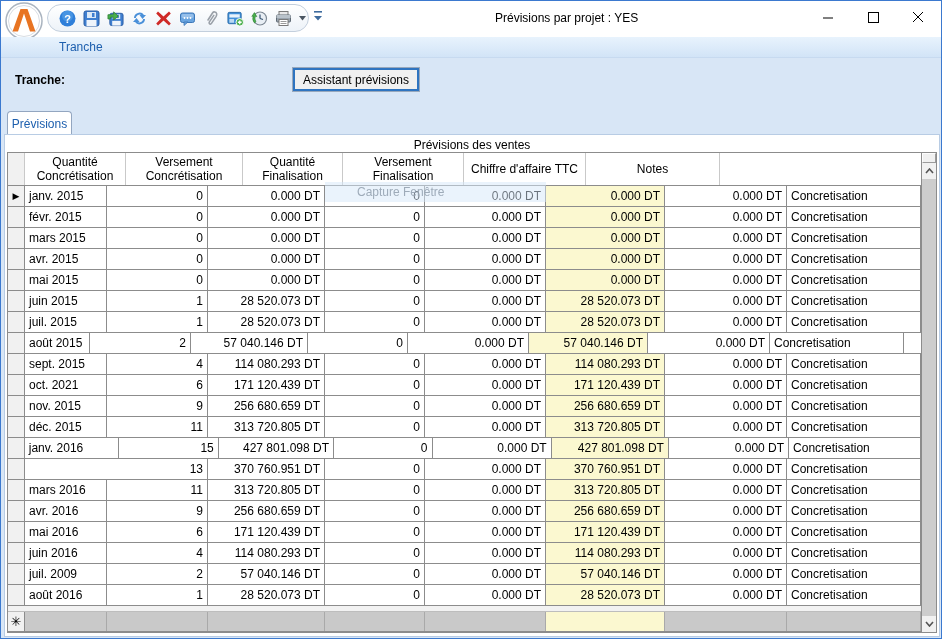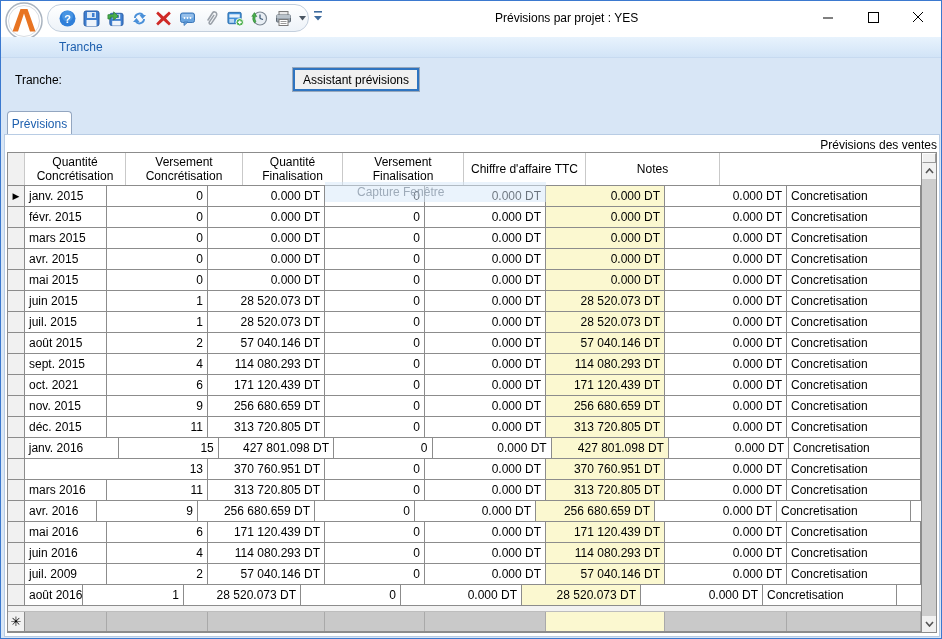--- a/index.html
+++ b/index.html
@@ -20,31 +20,31 @@
   .toolbar { position:absolute; left:46px; top:3px; width:262px; height:28px; border:1px solid #c3cfdd; border-radius:14px; background:linear-gradient(#ffffff,#edf2f8); display:flex; align-items:center; padding:0 6px 0 11px; gap:7px; overflow:hidden; }
   .tbtn { width:17px; height:18px; display:flex; align-items:center; justify-content:center; flex:0 0 auto; }
   .tb-drop { width:9px; display:flex; align-items:center; justify-content:center; }
   .overflow-btn { position:absolute; left:312px; top:9px; }
 
   
   .menubar { position:absolute; left:0; top:36px; right:0; height:21px; background:linear-gradient(#e8f3fd,#d2e4f7); border-bottom:1px solid #c7daf0; }
   .menu-actions { position:absolute; left:58px; top:3px; color:#1d5fae; font-size:12px; }
 
   
-  .tranche-label { position:absolute; left:14px; top:72px; }
+  .tranche-label { position:absolute; left:14px; top:72px;font-weight:bold; }
   .tranche-input { position:absolute; left:64px; top:67px; width:210px; height:22px; background:#fffcd3; border:1px solid #9aa5b1; padding-left:5px; font:12px "Liberation Sans",sans-serif; display:flex; align-items:center; }
   .assistant-btn { position:absolute; left:291px; top:66px; width:128px; height:25px; border:1px solid #98a8bc; box-shadow:inset 0 0 0 2px #2f74c0; background:#f0f0f0; display:flex; align-items:center; justify-content:center; font-size:12px; }
 
   
   .tab { position:absolute; left:6px; top:110px; width:65px; height:24px; background:#fff; border:1px solid #93a6c0; border-bottom:none; border-radius:4px 4px 0 0; color:#1d5fae; display:flex; align-items:center; justify-content:center; font-size:12px; }
   .panel { position:absolute; left:3px; top:133px; width:936px; height:503px; background:#fff; border:1px solid #b8cce4; }
 
   
   .grid { position:absolute; left:2px; top:2px; width:930px; height:496px; display:flex; flex-direction:column; }
-  .grid-caption { height:15px; text-align:right; font-size:12px; padding-top:1px; flex:0 0 auto; }
+  .grid-caption { height:15px; text-align:center; font-size:12px; padding-top:1px; flex:0 0 auto; }
   .grid-main { flex:1; display:flex; border:1px solid #8c8c8c; border-right:none; }
   .cols-area { width:913px; display:flex; flex-direction:column; background:#fff; }
   .hdr-row { height:33px; display:flex; border-bottom:1px solid #8c8c8c; background:#fff; flex:0 0 auto; }
   .hdr-cell { border-right:1px solid #c9c9c9; display:flex; flex-direction:column; align-items:center; justify-content:center; text-align:center; font-size:12px; line-height:14px; white-space:pre-line; position:relative; }
   .hdr-cell.first { border-right:1px solid #c9c9c9; background:#f1f1f1; }
   .sort-glyph { position:absolute; right:6px; top:9px; color:#aab4be; font-size:11px; transform:scaleX(1.2); }
   .row { height:21px; display:flex; border-bottom:1px solid #8c8c8c; flex:0 0 auto; }
   .cell { border-right:1px solid #8c8c8c; display:flex; align-items:center; font-size:12px; overflow:hidden; white-space:nowrap; }
   .cell.rowhdr { background:#f1f1f1; justify-content:center; }
   .cell.num { justify-content:flex-end; padding-right:4px; }
@@ -297,21 +297,21 @@
                 <div class="cell num" style="width: 101px;">1</div>
                 <div class="cell num" style="width: 117px;">28 520.073 DT</div>
                 <div class="cell num" style="width: 100px;">0</div>
                 <div class="cell num" style="width: 121px;">0.000 DT</div>
                 <div class="cell num total" style="width: 119px;">28 520.073 DT</div>
                 <div class="cell num" style="width: 122px;">0.000 DT</div>
                 <div class="cell txt" style="width: 134px;">Concretisation</div>
               </div>
               <div class="row">
                 <div class="cell rowhdr" style="width: 17px;"></div>
-                <div class="cell txt" style="width: 82px;">août 2015</div>
+                <div class="cell txt" style="width: 65px;">août 2015</div>
                 <div class="cell num" style="width: 101px;">2</div>
                 <div class="cell num" style="width: 117px;">57 040.146 DT</div>
                 <div class="cell num" style="width: 100px;">0</div>
                 <div class="cell num" style="width: 121px;">0.000 DT</div>
                 <div class="cell num total" style="width: 119px;">57 040.146 DT</div>
                 <div class="cell num" style="width: 122px;">0.000 DT</div>
                 <div class="cell txt" style="width: 134px;">Concretisation</div>
               </div>
               <div class="row">
                 <div class="cell rowhdr" style="width: 17px;"></div>
@@ -385,21 +385,21 @@
                 <div class="cell num" style="width: 101px;">11</div>
                 <div class="cell num" style="width: 117px;">313 720.805 DT</div>
                 <div class="cell num" style="width: 100px;">0</div>
                 <div class="cell num" style="width: 121px;">0.000 DT</div>
                 <div class="cell num total" style="width: 119px;">313 720.805 DT</div>
                 <div class="cell num" style="width: 122px;">0.000 DT</div>
                 <div class="cell txt" style="width: 134px;">Concretisation</div>
               </div>
               <div class="row">
                 <div class="cell rowhdr" style="width: 17px;"></div>
-                <div class="cell txt" style="width: 72px;">avr. 2016</div>
+                <div class="cell txt" style="width: 82px;">avr. 2016</div>
                 <div class="cell num" style="width: 101px;">9</div>
                 <div class="cell num" style="width: 117px;">256 680.659 DT</div>
                 <div class="cell num" style="width: 100px;">0</div>
                 <div class="cell num" style="width: 121px;">0.000 DT</div>
                 <div class="cell num total" style="width: 119px;">256 680.659 DT</div>
                 <div class="cell num" style="width: 122px;">0.000 DT</div>
                 <div class="cell txt" style="width: 134px;">Concretisation</div>
               </div>
               <div class="row">
                 <div class="cell rowhdr" style="width: 17px;"></div>
@@ -429,21 +429,21 @@
                 <div class="cell num" style="width: 101px;">2</div>
                 <div class="cell num" style="width: 117px;">57 040.146 DT</div>
                 <div class="cell num" style="width: 100px;">0</div>
                 <div class="cell num" style="width: 121px;">0.000 DT</div>
                 <div class="cell num total" style="width: 119px;">57 040.146 DT</div>
                 <div class="cell num" style="width: 122px;">0.000 DT</div>
                 <div class="cell txt" style="width: 134px;">Concretisation</div>
               </div>
               <div class="row">
                 <div class="cell rowhdr" style="width: 17px;"></div>
-                <div class="cell txt" style="width: 58px;">août 2016</div>
+                <div class="cell txt" style="width: 82px;">août 2016</div>
                 <div class="cell num" style="width: 101px;">1</div>
                 <div class="cell num" style="width: 117px;">28 520.073 DT</div>
                 <div class="cell num" style="width: 100px;">0</div>
                 <div class="cell num" style="width: 121px;">0.000 DT</div>
                 <div class="cell num total" style="width: 119px;">28 520.073 DT</div>
                 <div class="cell num" style="width: 122px;">0.000 DT</div>
                 <div class="cell txt" style="width: 134px;">Concretisation</div>
               </div>
             </div>
           <div class="gap-row"></div>

